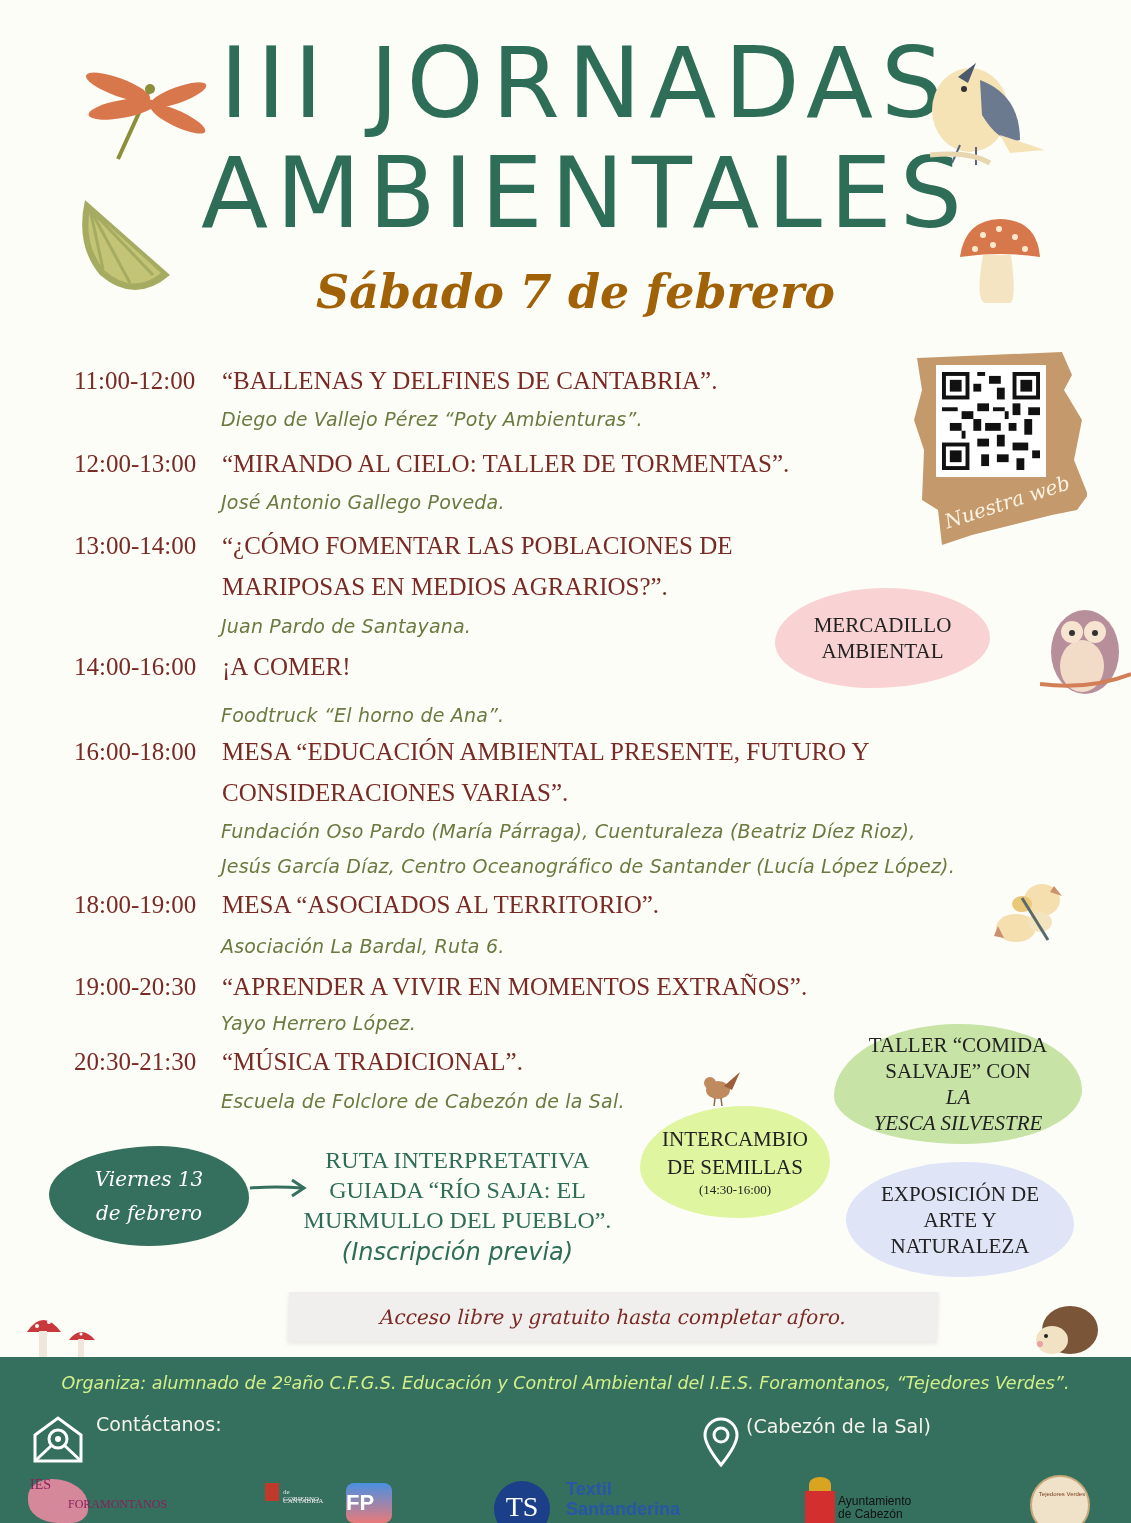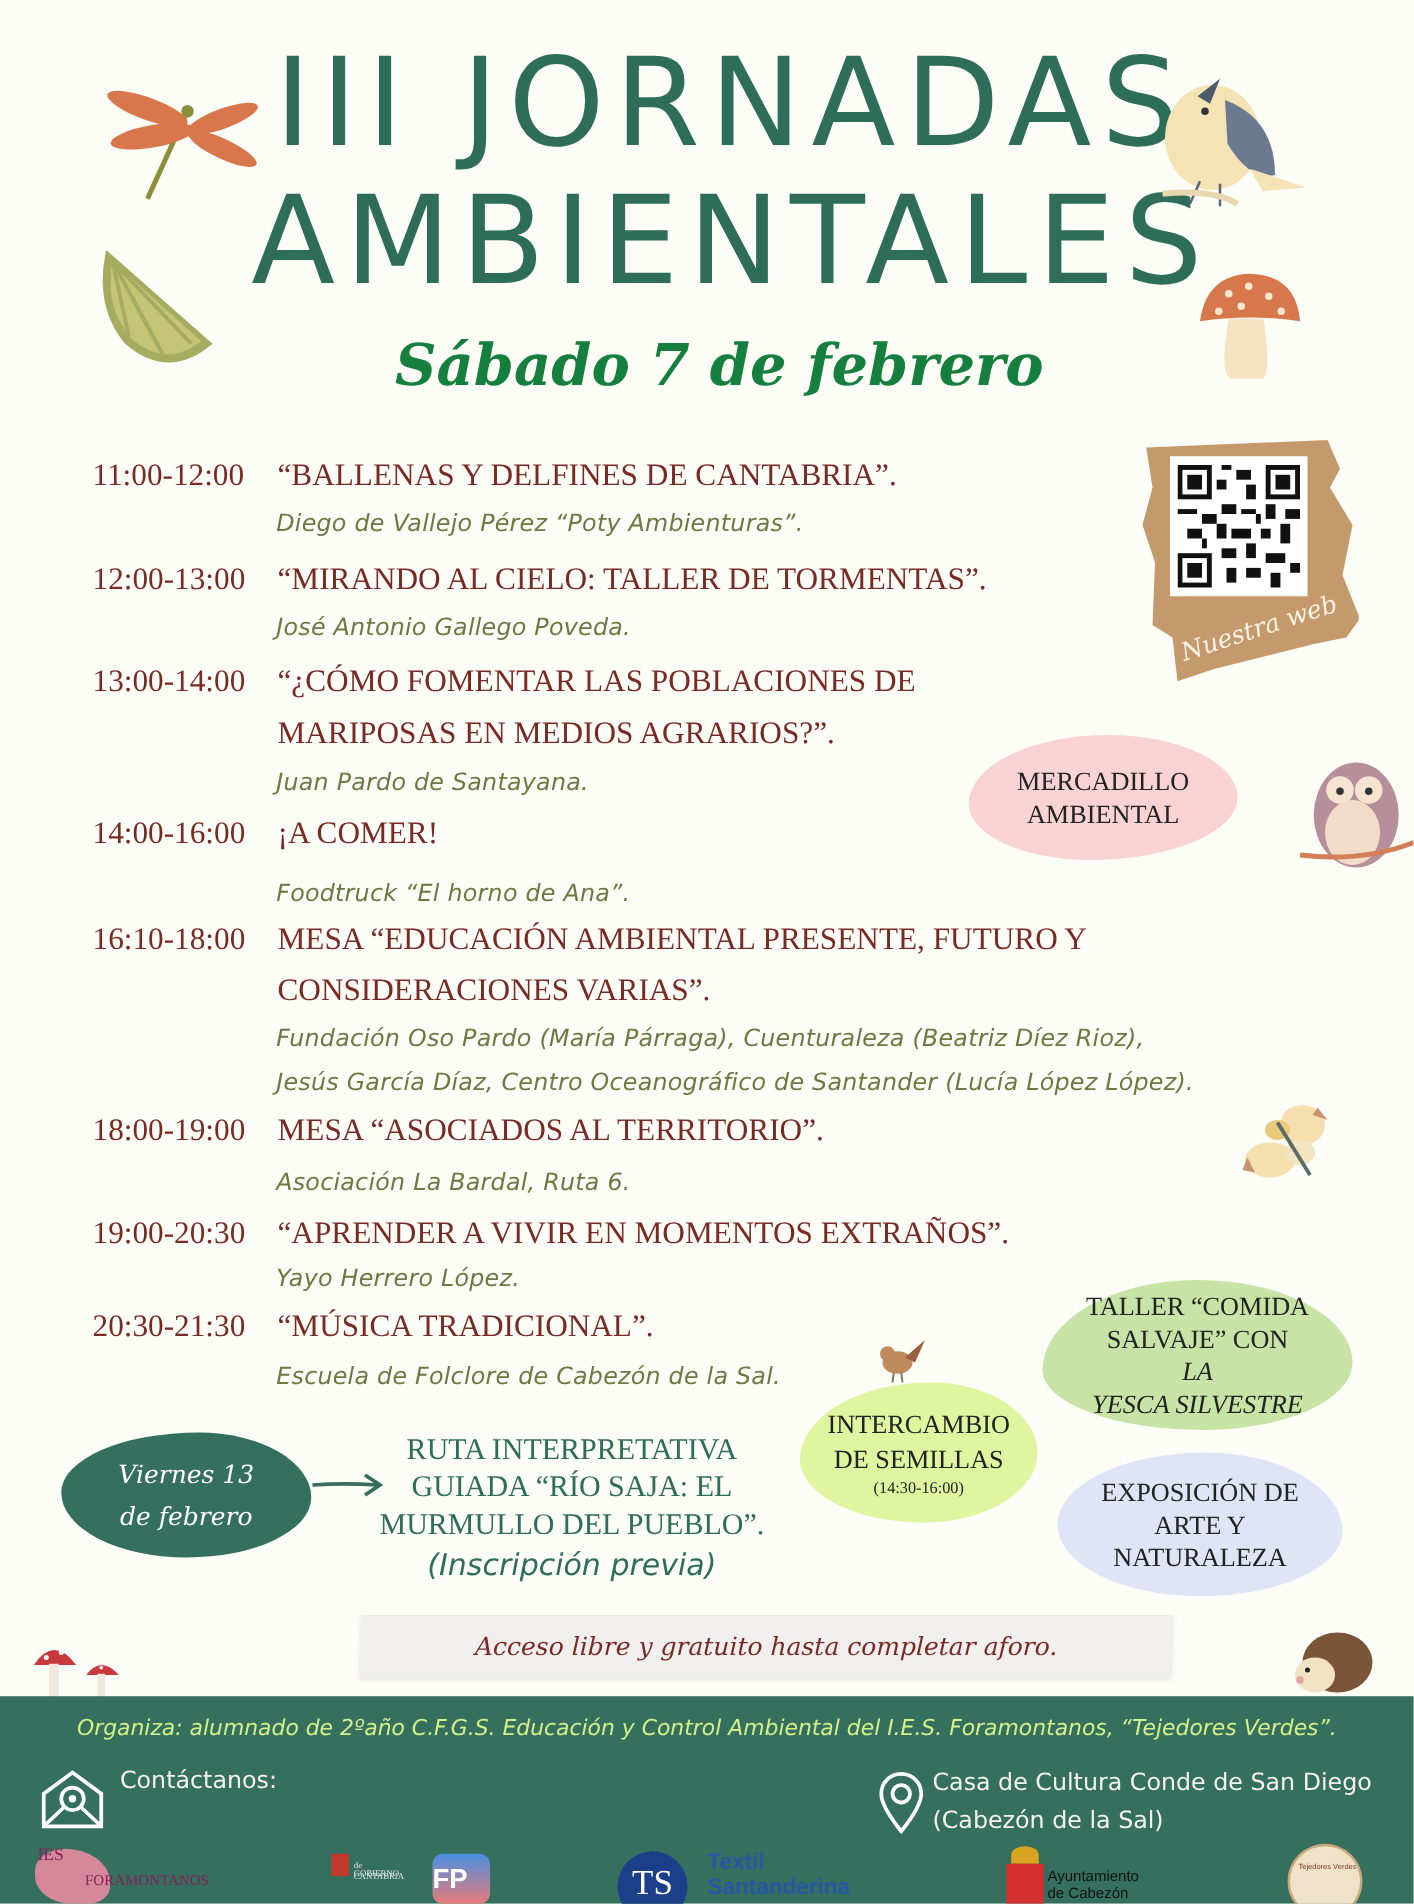--- a/index.html
+++ b/index.html
@@ -21,21 +21,21 @@
       font-weight: normal;
       letter-spacing: 8px;
     }
     .title-1 { top: 28px; font-size: 98px; line-height: 110px; left: 20px; }
     .title-2 { top: 138px; font-size: 98px; line-height: 110px; left: 20px; }
     .subtitle {
       position: absolute; top: 262px; left: 0; width: 1131px;
       text-align: center;
       font-family: "DejaVu Serif", serif;
       font-style: italic; font-weight: bold;
-      color: #15803d; font-size: 46px; line-height: 60px;
+      color: #a16207; font-size: 46px; line-height: 60px;
       padding-left: 20px;
     }
 
     
     .row { position: absolute; left: 74px; color: #7a2a24; font-size: 25px; line-height: 32px; font-family: "Liberation Serif", serif; white-space: nowrap; }
     .row .time { display: inline-block; width: 148px; }
     .row .talk { display: inline-block; }
     .speaker { position: absolute; left: 221px; color: #6a7a40; font-size: 19px; line-height: 26px; font-family: "DejaVu Sans", sans-serif; font-style: italic; font-weight: normal; white-space: nowrap; letter-spacing: 0.2px; }
 
     
@@ -155,21 +155,21 @@
   </div>
   <div class="row" style="top:571px;left:222px">MARIPOSAS EN MEDIOS AGRARIOS?”.</div>
   <div class="speaker" style="top:613px">Juan Pardo de Santayana.</div>
 
   <div class="row" style="top:651px">
     <span class="time">14:00-16:00</span><span class="talk">¡A COMER!</span>
   </div>
   <div class="speaker" style="top:702px">Foodtruck “El horno de Ana”.</div>
 
   <div class="row" style="top:736px">
-    <span class="time">16:10-18:00</span><span class="talk">MESA “EDUCACIÓN AMBIENTAL PRESENTE, FUTURO Y</span>
+    <span class="time">16:00-18:00</span><span class="talk">MESA “EDUCACIÓN AMBIENTAL PRESENTE, FUTURO Y</span>
   </div>
   <div class="row" style="top:777px;left:222px">CONSIDERACIONES VARIAS”.</div>
   <div class="speaker" style="top:818px">Fundación Oso Pardo (María Párraga), Cuenturaleza (Beatriz Díez Rioz),</div>
   <div class="speaker" style="top:853px">Jesús García Díaz, Centro Oceanográfico de Santander (Lucía López López).</div>
 
   <div class="row" style="top:889px">
     <span class="time">18:00-19:00</span><span class="talk">MESA “ASOCIADOS AL TERRITORIO”.</span>
   </div>
   <div class="speaker" style="top:933px">Asociación La Bardal, Ruta 6.</div>
 
@@ -281,21 +281,20 @@
   </svg>
   <div class="contact">
     <div>Contáctanos:</div>
   </div>
 
   <svg class="abs" style="left:703px;top:60px" width="36" height="50">
     <path d="M18 48 Q2 28 2 18 A16 16 0 0 1 34 18 Q34 28 18 48 Z" fill="none" stroke="#fff" stroke-width="3"></path>
     <circle cx="18" cy="18" r="7" fill="none" stroke="#fff" stroke-width="3"></circle>
   </svg>
   <div class="address">
-    <div>Casa de Cultura Conde de San Diego</div>
     <div>(Cabezón de la Sal)</div>
   </div>
 
   <div class="abs" style="left:28px;top:118px;width:130px;height:48px">
     <div class="abs" style="left:0;top:4px;width:60px;height:44px;background:#e58ba1;border-radius:40% 60% 30% 50%;opacity:0.9"></div>
     <span class="logo-text" style="left:2px;top:2px;color:#8a1f5c;font-family:'Liberation Serif',serif;font-size:14px">IES</span>
     <span class="logo-text" style="left:40px;top:22px;color:#8a1f5c;font-family:'Liberation Serif',serif;font-size:12px">FORAMONTANOS</span>
   </div>
   <div class="abs" style="left:265px;top:122px;width:80px;height:40px">
     <div class="abs" style="left:0;top:4px;width:14px;height:18px;background:#c0392b"></div>

